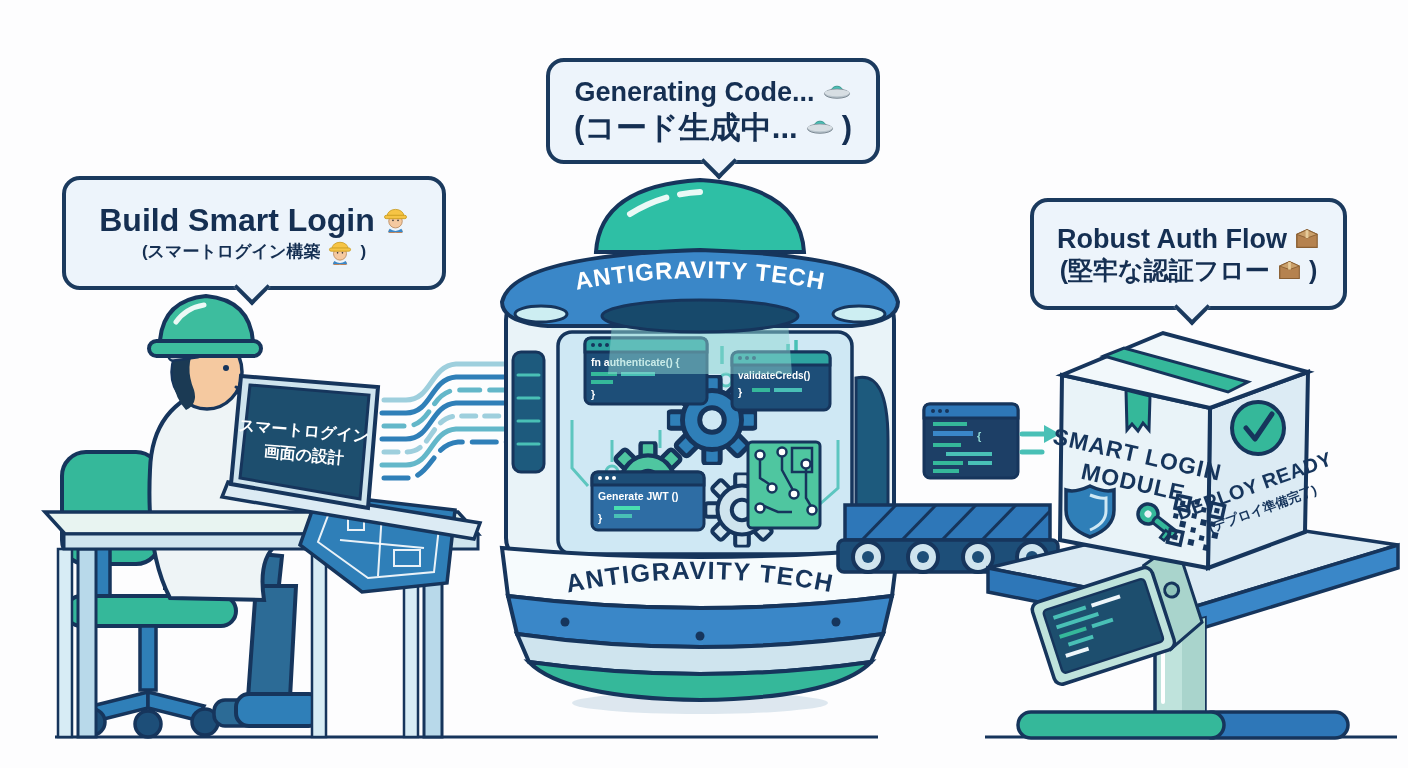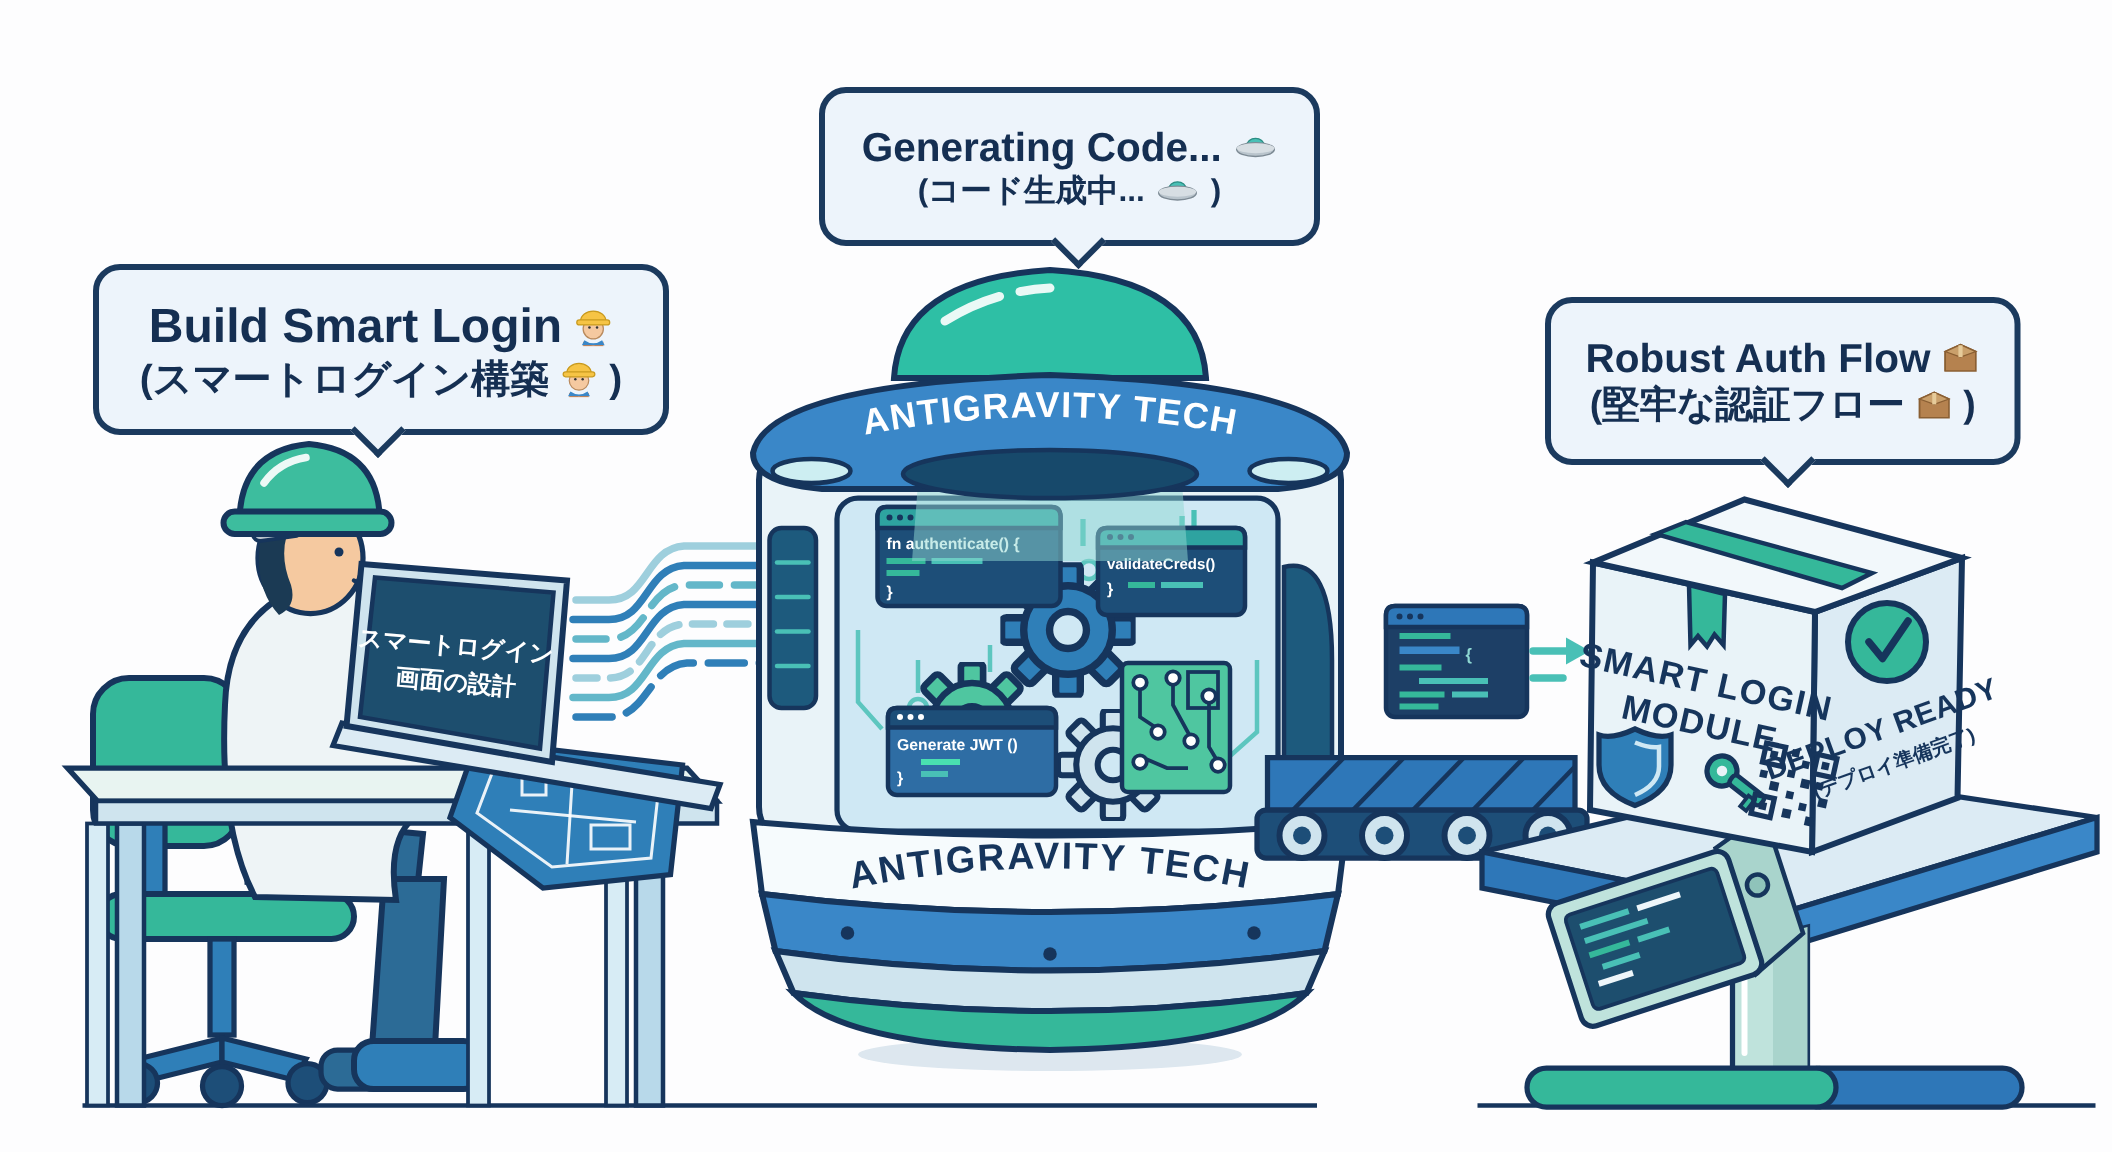--- a/index.html
+++ b/index.html
@@ -396,38 +396,38 @@
   </defs>
 </svg>
 
 <div class="bubble" style="left:62px;top:176px;width:384px;height:114px">
   <div class="b-line" style="font-size:32px">
     <span>Build Smart Login</span>
     <svg class="emoji-icon" width="27" height="27">
           <use href="#em-worker"></use>
         </svg>
   </div>
-  <div class="b-line" style="font-size:26px">
+  <div class="b-line" style="font-size:17px">
     <span>(スマートログイン構築</span>
     <svg class="emoji-icon" width="26" height="26">
           <use href="#em-worker"></use>
         </svg>
     <span>)</span>
   </div>
   <span class="tail" style="left:46%"></span>
 </div>
 
 <div class="bubble" style="left:546px;top:58px;width:334px;height:106px">
   <div class="b-line" style="font-size:27px">
     <span>Generating Code...</span>
     <svg class="emoji-icon" width="30" height="22">
           <use href="#em-ufo"></use>
         </svg>
   </div>
-  <div class="b-line" style="font-size:21px">
+  <div class="b-line" style="font-size:31px">
     <span>(コード生成中...</span>
     <svg class="emoji-icon" width="30" height="22">
           <use href="#em-ufo"></use>
         </svg>
     <span>)</span>
   </div>
   <span class="tail" style="left:48%"></span>
 </div>
 
 <div class="bubble" style="left:1030px;top:198px;width:317px;height:112px">

